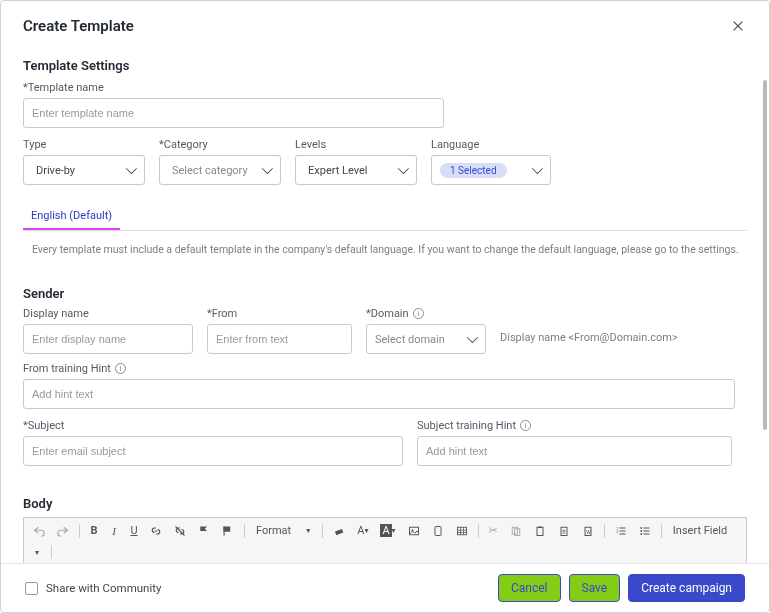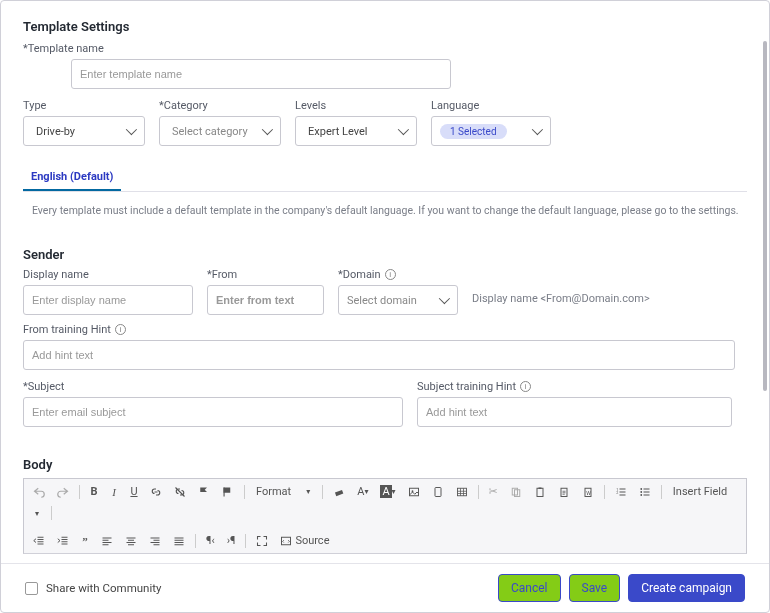--- a/index.html
+++ b/index.html
@@ -117,23 +117,23 @@
   }
   .tabs {
     border-bottom: 1px solid #e0e0e8;
     margin-top: 18px;
     margin-bottom: 12px;
   }
   .tab {
     display: inline-block;
     padding: 6px 8px;
     font-size: 11px;
-    font-weight: 700;
+    font-weight: 400;
     color: #2c3ac2;
-    border-bottom: 2px solid #0369a1;
+    border-bottom: 2px solid #d946ef;
   }
   .note {
     font-size: 10.5px;
     color: #7a7e88;
     margin-bottom: 10px;
     margin-left: 9px;
   }
   .hint {
     font-size: 11px;
     color: #7a7e88;
@@ -218,35 +218,43 @@
   .btn-outline {
     border: 1px solid #3a49c9;
     color: #3a49c9;
     background: #84cc16;
   }
   .btn-primary {
     border: 1px solid #3a49c9;
     background: #3a49c9;
     color: #fff;
   }
-  .w380 { width: 380px; margin-left: 48px; }
+  .w380 { width: 421px; }
   .w122 { width: 122px; padding-left: 12px; }
   .w170 { width: 170px; }
-  .w145 { width: 117px; font-weight: bold; }
+  .w145 { width: 145px; }
   .w120 { width: 120px; }
   .wfull { width: 100%; }
   .w315 { width: 315px; }
   svg.ico { width: 12px; height: 12px; fill: #555; }
   svg.ico.muted { fill: #aaa; }
 </style>
 </head>
 <body>
 
 <div class="modal">
 
+  <div class="modal-header">
+    <div class="modal-title">Create Template</div>
+    <div class="close-btn">
+      <svg viewBox="0 0 16 16" width="14" height="14">
+          <path d="M3 3 L13 13 M13 3 L3 13" stroke="#555" stroke-width="1.6" fill="none"></path>
+        </svg>
+    </div>
+  </div>
 
   <div class="modal-body">
     <div class="scrollbar-fake"></div>
 
     <div class="section-title">Template Settings</div>
 
     <div class="col">
       <div class="field-label">*Template name</div>
       <input class="input w380" placeholder="Enter template name" style="">
     </div>

